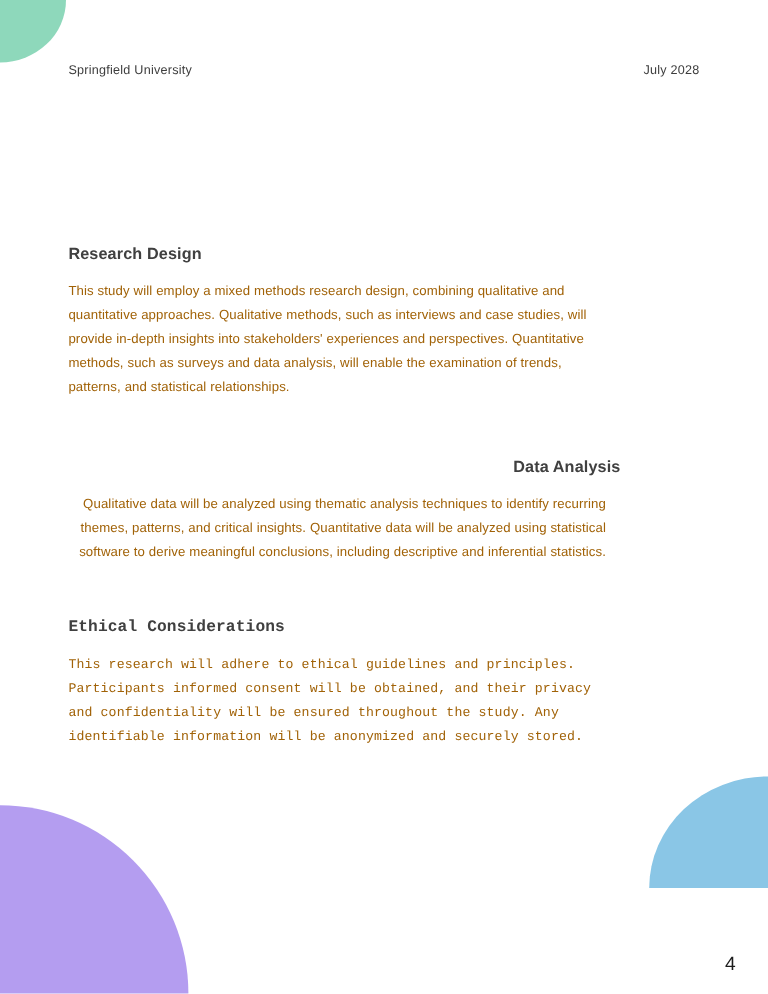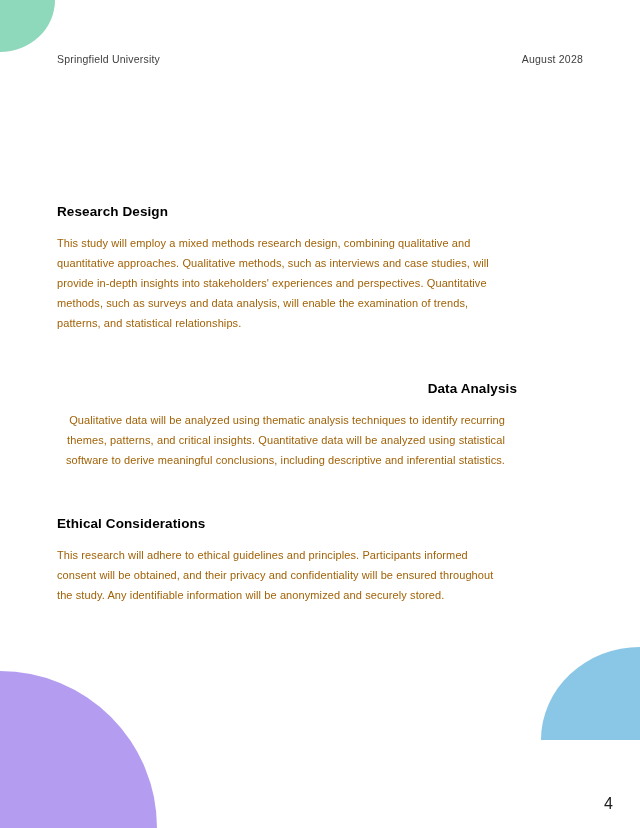--- a/index.html
+++ b/index.html
@@ -52,25 +52,25 @@
     letter-spacing: 0.2px;
   }
   
   .section {
     position: absolute;
     left: 57px;
     width: 460px;
   }
   .section-1 { top: 204px; }
   .section-2 { top: 381px; text-align: right; }
-  .section-3 { top: 516px; }
+  .section-3 { top: 516px; font-family: Liberation Mono, monospace; }
   .section h3 {
     font-size: 13.5px;
     font-weight: 700;
-    color: #000000;
+    color: #404040;
     letter-spacing: 0.1px;
     margin-bottom: 14px;
   }
   .section p {
     font-size: 11px;
     line-height: 20px;
     color: #a16207;
     max-width: 448px;
     letter-spacing: 0.1px;
   }
@@ -86,21 +86,21 @@
 <body>
 
 <div class="page">
 
   <div class="shape shape-teal" style="background: rgb(142, 216, 187);"></div>
   <div class="shape shape-purple" style="background: rgb(180, 157, 240);"></div>
   <div class="shape shape-blue" style="background: rgb(138, 198, 230);"></div>
 
   <div class="header-row">
     <span>Springfield University</span>
-    <span>August 2028</span>
+    <span>July 2028</span>
   </div>
 
 
   <div class="section section-1">
     <h3>Research Design</h3>
     <p>This study will employ a mixed methods research design, combining qualitative and quantitative approaches. Qualitative methods, such as interviews and case studies, will provide in-depth insights into stakeholders' experiences and perspectives. Quantitative methods, such as surveys and data analysis, will enable the examination of trends, patterns, and statistical relationships.</p>
   </div>
 
   <div class="section section-2">
     <h3>Data Analysis</h3>

